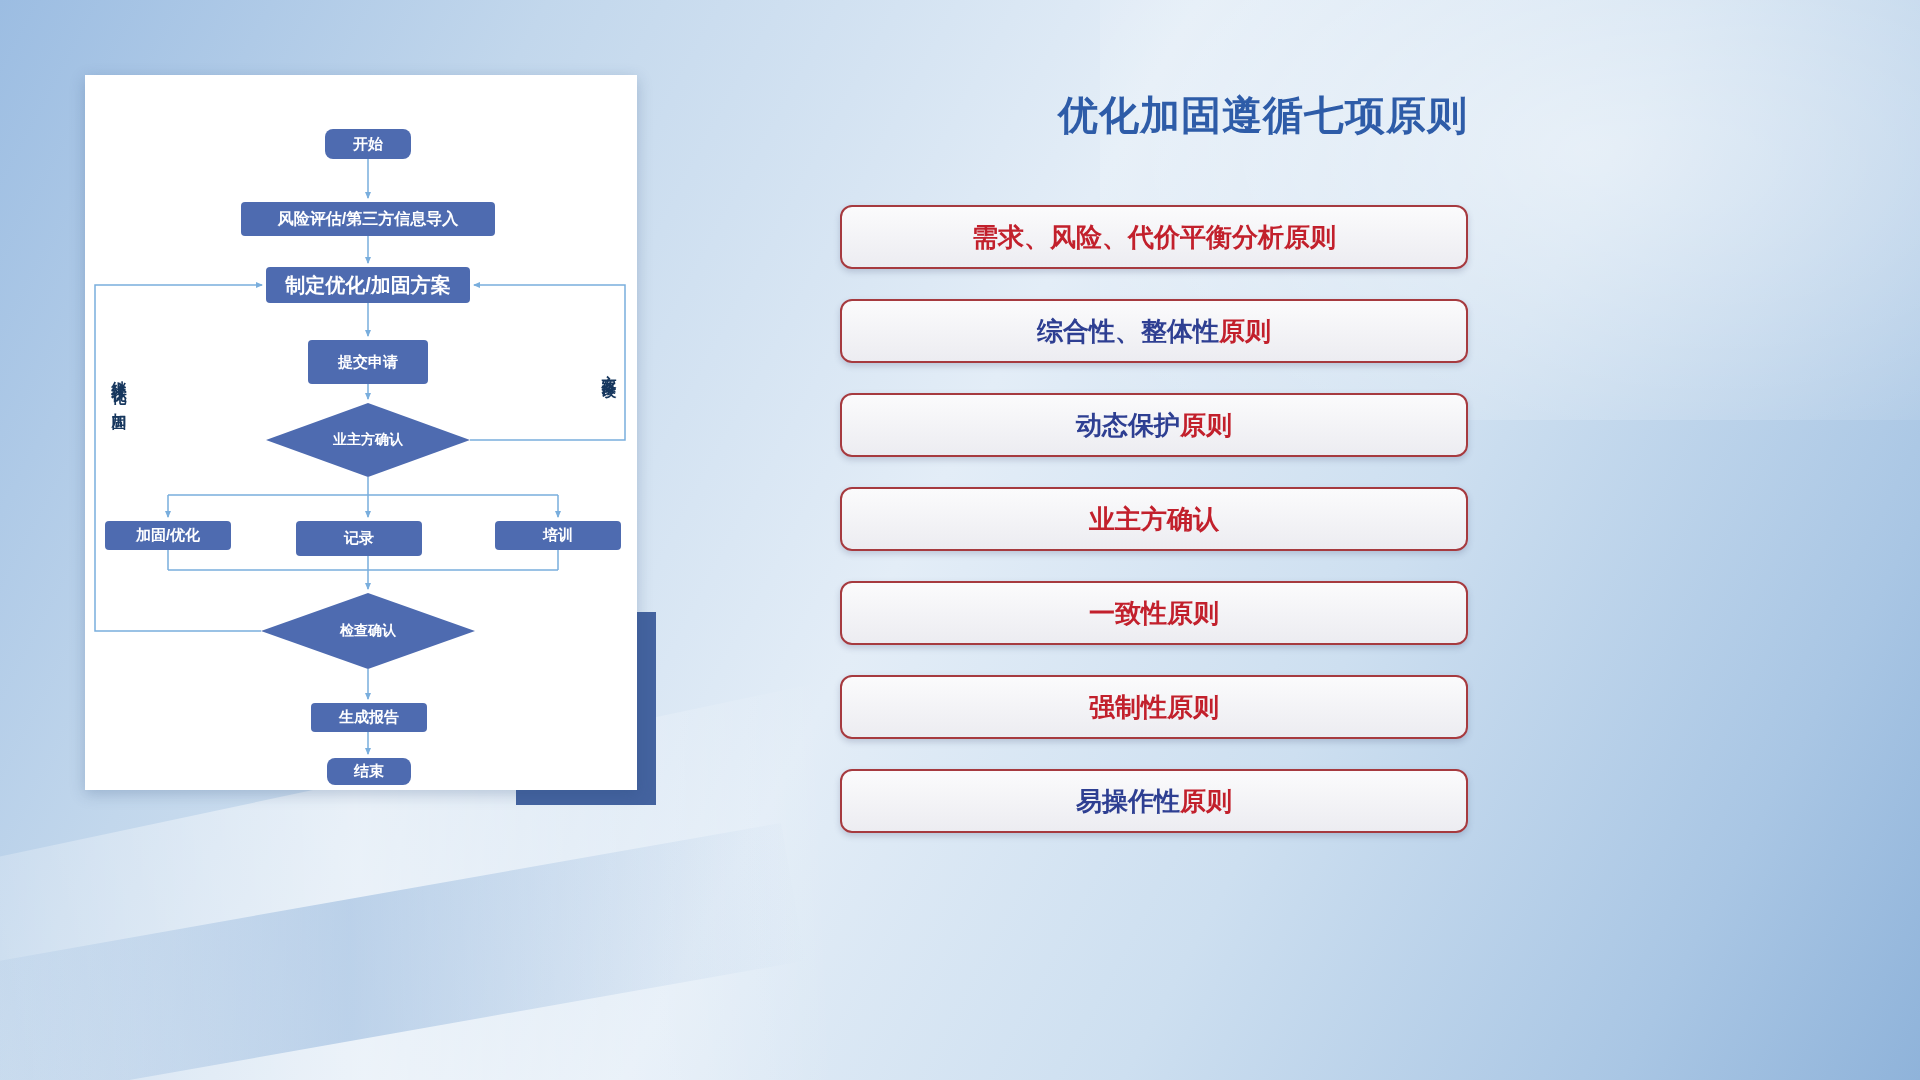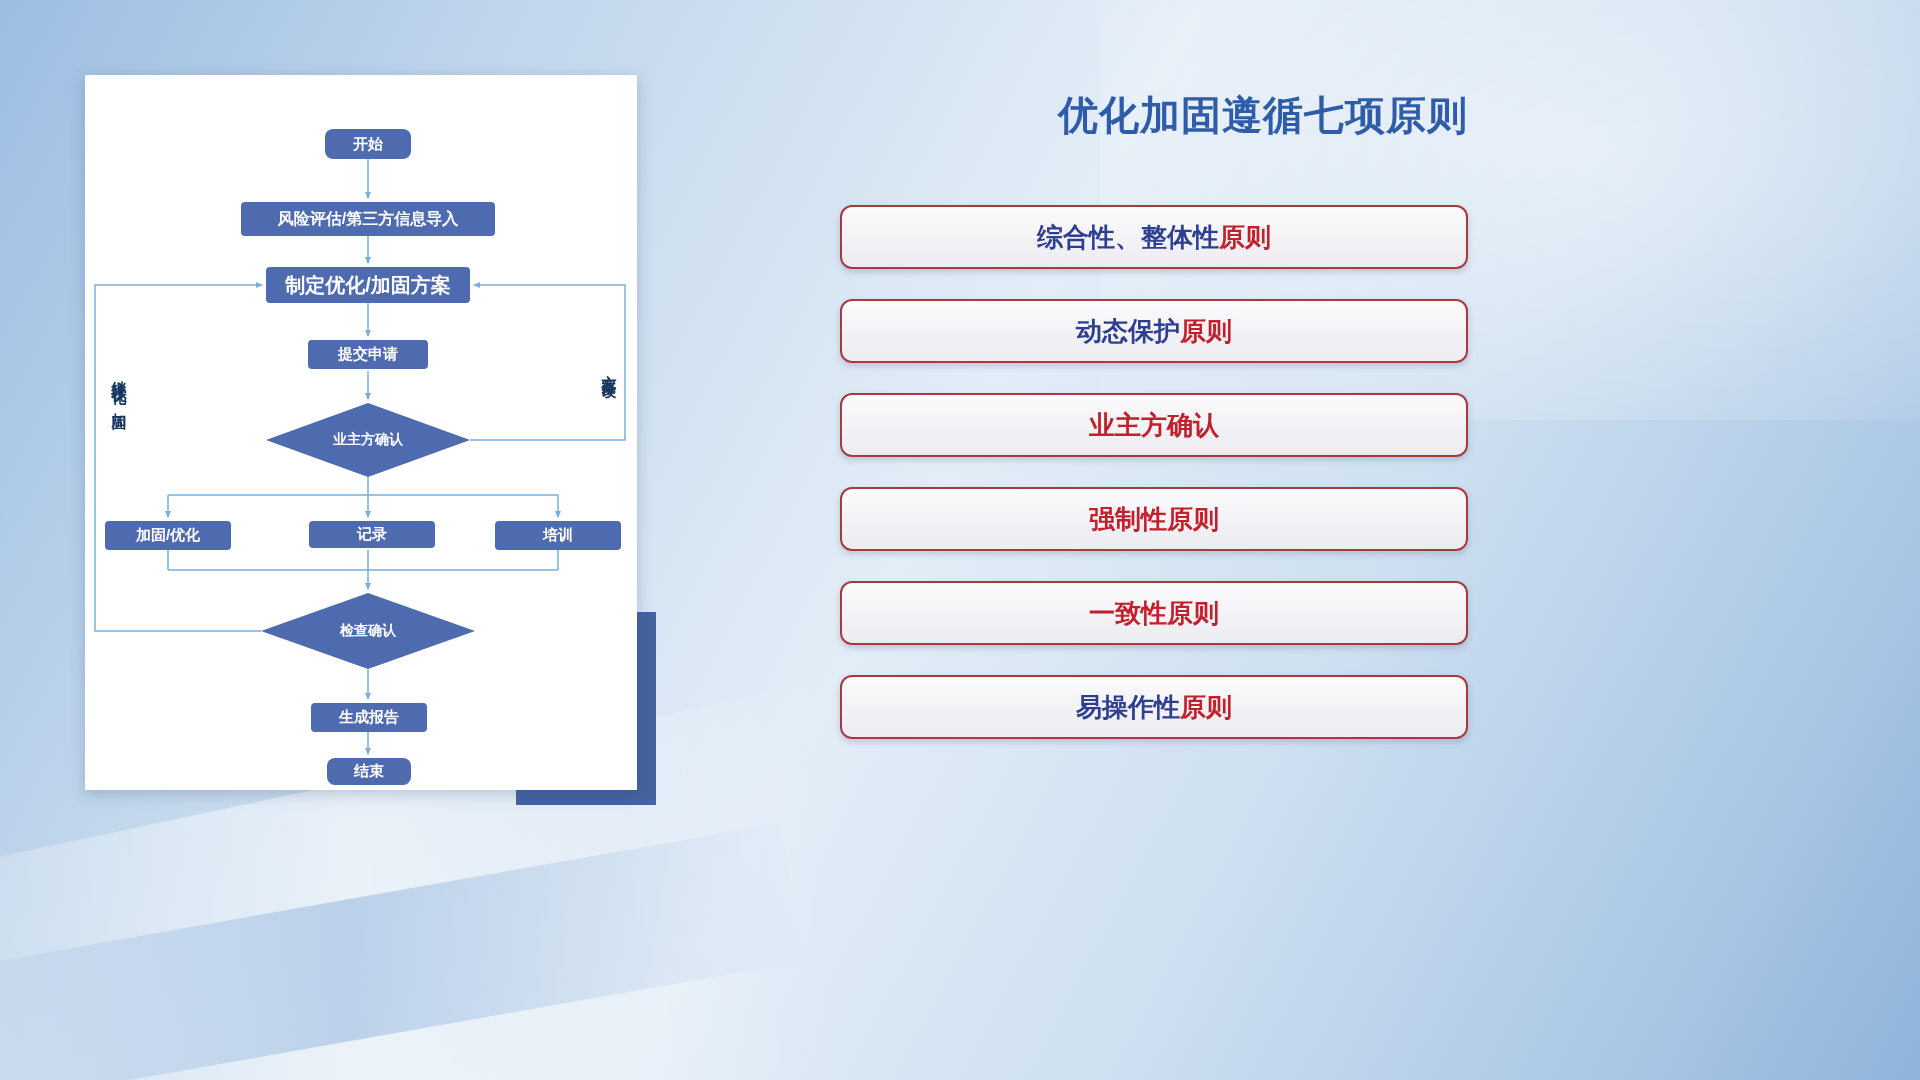--- a/index.html
+++ b/index.html
@@ -94,37 +94,38 @@
       <path class="flow-line" d="M283 495 V514" marker-end="url(#arrow)"></path>
       <path class="flow-line" d="M283 594 V624" marker-end="url(#arrow)"></path>
       <path class="flow-line" d="M283 657 V679" marker-end="url(#arrow)"></path>
       <path class="flow-line" d="M176 556 H10 V210 H177" marker-end="url(#arrow)"></path>
       <path class="flow-line" d="M385 365 H540 V210 H389" marker-end="url(#arrow)"></path>
     </svg>
 
     <div class="node pill" style="left:240px;top:54px;width:86px;height:30px;">开始</div>
     <div class="node rect" style="left:156px;top:127px;width:254px;height:34px;font-size:16px;">风险评估/第三方信息导入</div>
     <div class="node rect" style="left:181px;top:192px;width:204px;height:36px;font-size:20px;">制定优化/加固方案</div>
-    <div class="node rect" style="left:223px;top:265px;width:120px;height:29px;">提交申请</div>
+    <div class="node rect" style="left:223px;top:265px;width:120px;height:44px;">提交申请</div>
     <div class="node diamond" style="left:181px;top:328px;width:204px;height:74px;">业主方确认</div>
     <div class="node rect" style="left:20px;top:446px;width:126px;height:29px;">加固/优化</div>
-    <div class="node rect" style="left:224px;top:446px;width:126px;height:27px;">记录</div>
+    <div class="node rect" style="left:211px;top:446px;width:126px;height:35px;">记录</div>
     <div class="node rect" style="left:410px;top:446px;width:126px;height:29px;">培训</div>
     <div class="node diamond" style="left:176px;top:518px;width:214px;height:76px;">检查确认</div>
     <div class="node rect" style="left:226px;top:628px;width:116px;height:29px;">生成报告</div>
     <div class="node pill" style="left:242px;top:683px;width:84px;height:27px;">结束</div>
 
     <div class="vlabel" style="left:24px;top:248px;height:130px;">继续优化/加固</div>
     <div class="vlabel" style="left:514px;top:248px;height:90px;">方案修改</div>
   </div>
 
   <div class="right-panel">
     <h1 class="panel-title">优化加固遵循七项原则</h1>
     <div class="principles">
+      <div class="principle"><span class="p-blue"></span><span class="p-red">需求、风险、代价平衡分析原则</span></div>
       <div class="principle"><span class="p-blue">综合性、整体性</span><span class="p-red">原则</span></div>
       <div class="principle"><span class="p-blue">动态保护</span><span class="p-red">原则</span></div>
       <div class="principle"><span class="p-blue"></span><span class="p-red">业主方确认</span></div>
+      <div class="principle"><span class="p-blue"></span><span class="p-red">一致性原则</span></div>
       <div class="principle"><span class="p-blue"></span><span class="p-red">强制性原则</span></div>
-      <div class="principle"><span class="p-blue"></span><span class="p-red">一致性原则</span></div>
       <div class="principle"><span class="p-blue">易操作性</span><span class="p-red">原则</span></div>
     </div>
   </div>
 </div>
 
 </body></html>

